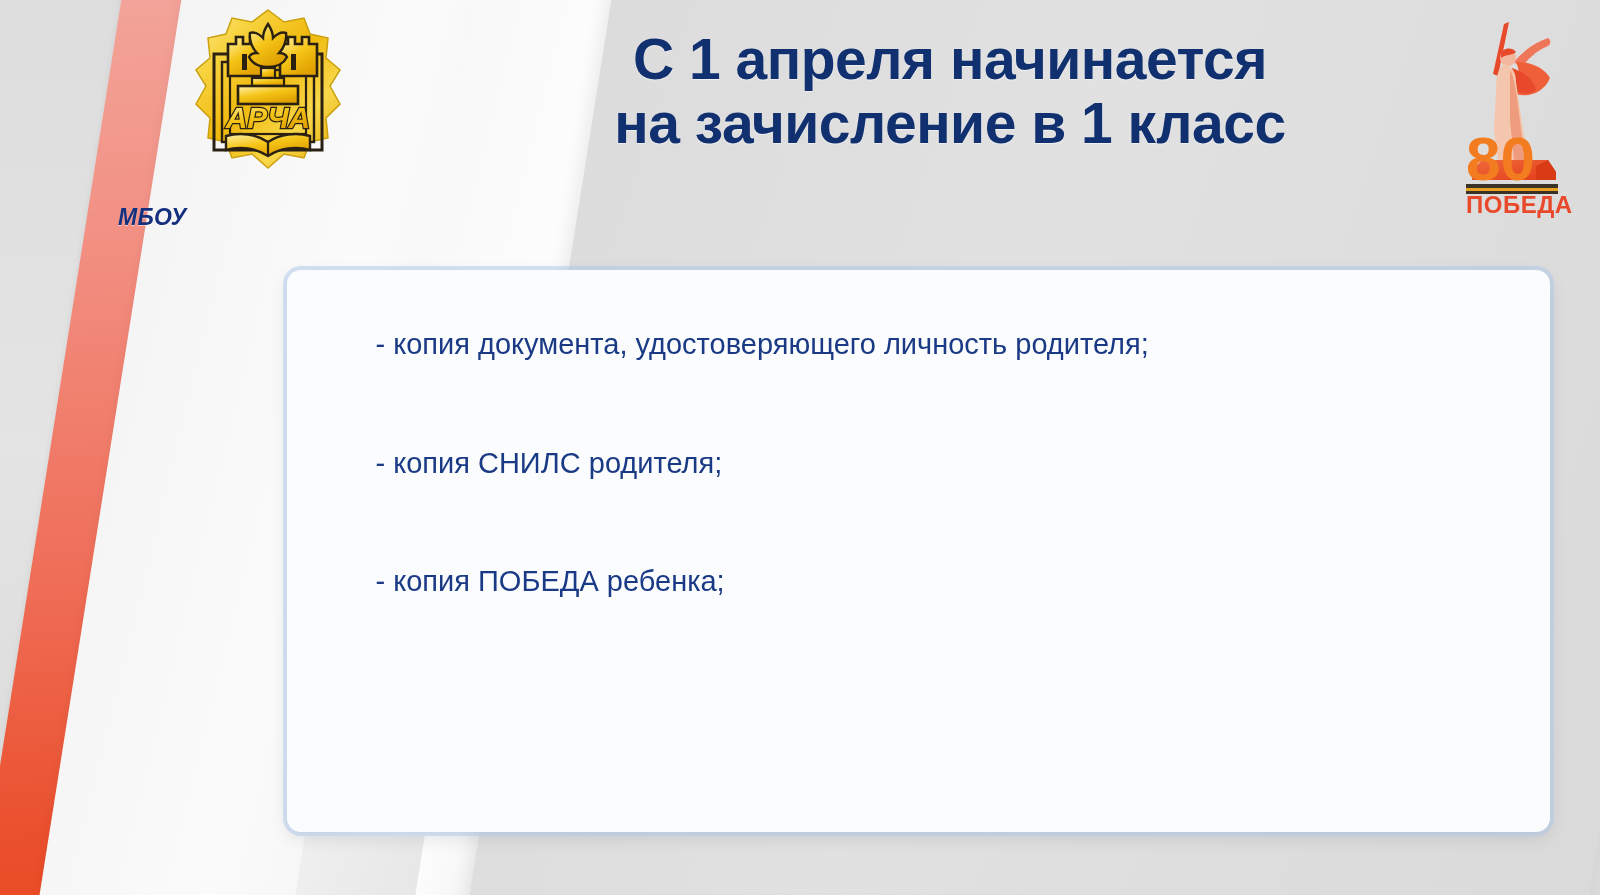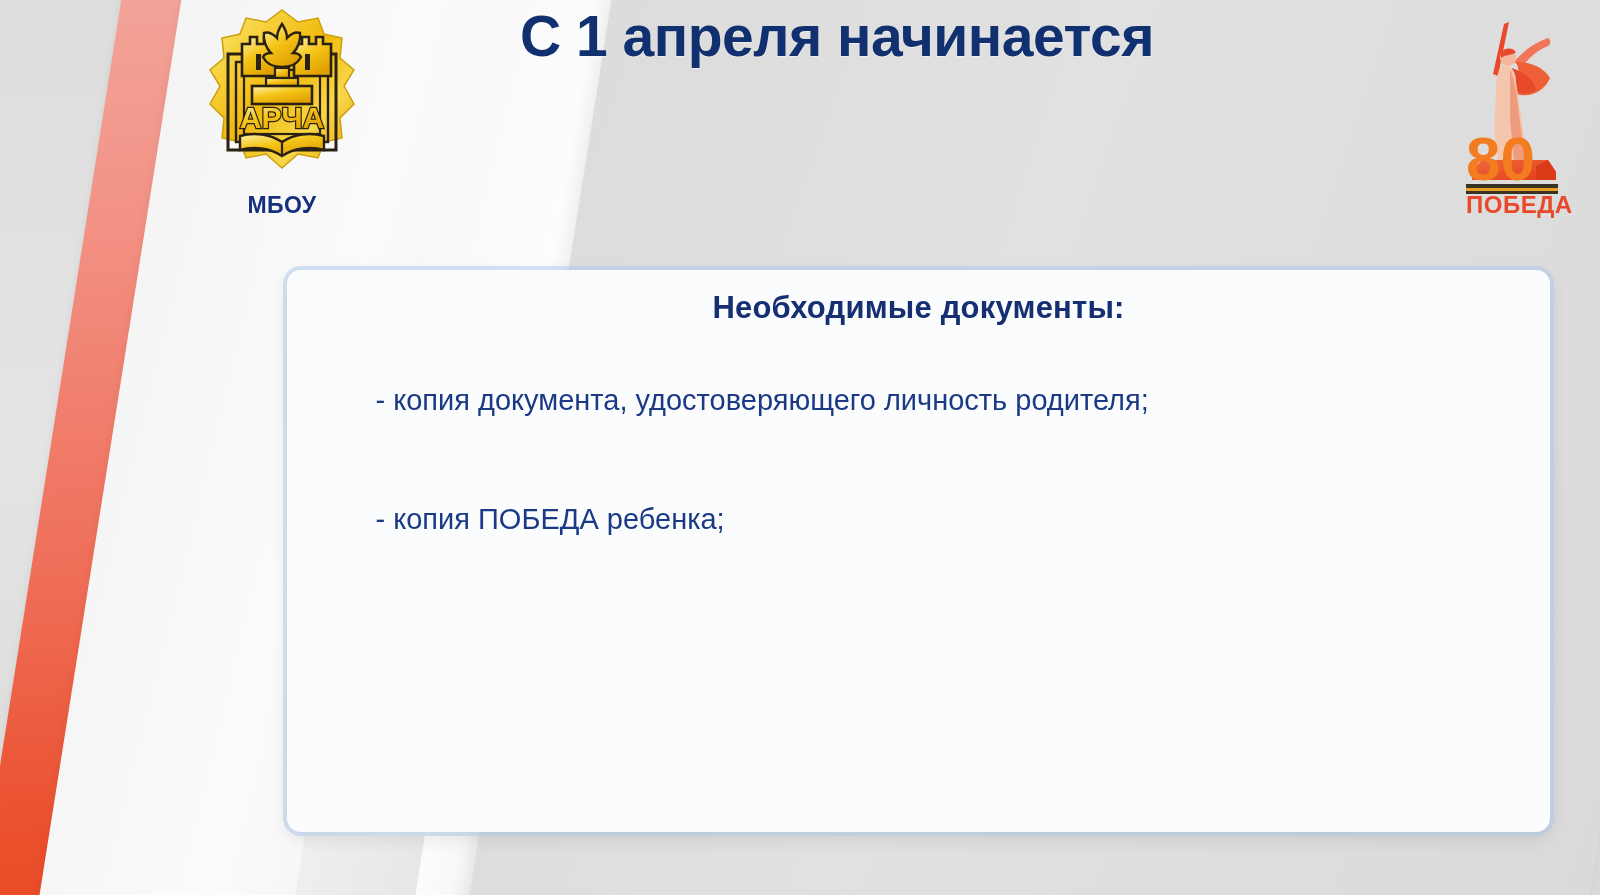--- a/index.html
+++ b/index.html
@@ -58,38 +58,38 @@
     left:408px;width:22px;
     background:linear-gradient(178deg,#ffffff 0%,#fbfbfb 70%,#f2f2f2 100%);
   }
   .bg-left-gray{
     position:absolute;top:0;left:0;width:120px;height:895px;
     background:linear-gradient(180deg,#dddddd 0%,#e4e4e4 50%,#dadada 100%);
   }
 
   
   .logo-block{
-    position:absolute;left:132px;top:8px;width:300px;
-    text-align:center;z-index:6;
+    position:absolute;left:118px;top:8px;width:300px;
+    text-align:left;z-index:6;font-style:italic;
   }
   .emblem{width:152px;height:178px;display:block;margin:0 auto;}
   .school-name{
-    margin-top:6px;
+    margin-top:18px;
     color:#14307e;
     font-weight:bold;
     font-size:23px;
     line-height:1.18;
     letter-spacing:.4px;
     text-shadow:0 1px 0 rgba(255,255,255,.5);
   }
 
   
   .headline{
-    position:absolute;left:520px;top:5px;width:860px;
-    z-index:5;
+    position:absolute;left:520px;top:28px;width:860px;
+    text-align:center;z-index:5;
     color:#11306f;
     font-weight:bold;
     font-size:57px;
     line-height:1.12;
     letter-spacing:-.5px;
     text-shadow:0 1px 1px rgba(255,255,255,.55);
   }
   .headline .hl{display:block;white-space:nowrap;}
 
   
@@ -197,20 +197,21 @@
                l0 14 c-14 -4 -30 -2 -42 6 c-12 -8 -28 -10 -42 -6 z" fill="url(#gold2)" stroke="#2a2112" stroke-width="2.4"></path>
       <path d="M76 134 v14" stroke="#2a2112" stroke-width="2.2" fill="none"></path>
     </svg>
     <div class="school-name">
       <div>МБОУ</div>
     </div>
   </div>
 
   <div class="headline">
     <span class="hl">С 1 апреля начинается</span>
+    <span class="hl">на зачисление в 1 класс</span>
   </div>
 
   <div class="victory">
     <svg viewBox="0 0 120 210">
       <defs>
         <linearGradient id="vred" x1="0" y1="0" x2="1" y2="1">
           <stop offset="0%" stop-color="#f06a3c"></stop>
           <stop offset="100%" stop-color="#e23c18"></stop>
         </linearGradient>
       </defs>
@@ -236,24 +237,26 @@
 
       <rect x="14" y="174" width="92" height="4" fill="#3a3224"></rect>
       <rect x="14" y="178" width="92" height="3" fill="#e8a020"></rect>
       <rect x="14" y="181" width="92" height="3" fill="#3a3224"></rect>
 
       <text x="14" y="203" font-family="'Liberation Sans',sans-serif" font-size="24" font-weight="bold" fill="#e8492a" letter-spacing="0.5">ПОБЕДА!</text>
     </svg>
   </div>
 
   <div class="panel">
-    <div class="panel-title">Необходимые документы:</div>
     <ul class="doc-list">
       <li class="doc-item">
         <span>- копия документа, удостоверяющего личность родителя;</span>
+      </li>
+      <li class="doc-item">
+        <span>- копия СНИЛС родителя;</span>
       </li>
       <li class="doc-item">
         <span>- копия ПОБЕДА ребенка;</span>
       </li>
       <li class="doc-item">
         
         
       </li>
 
     </ul>

